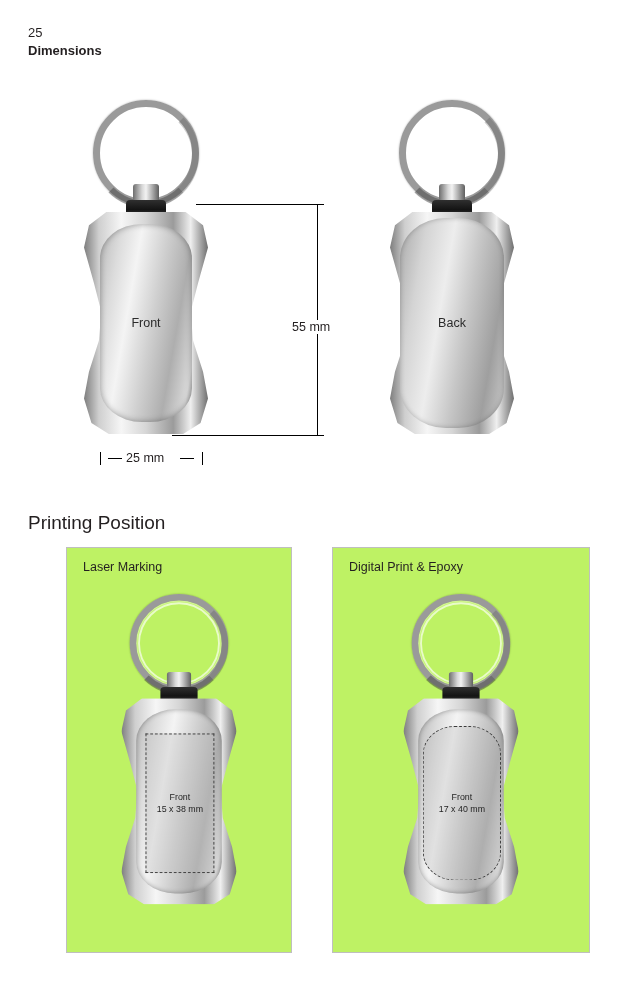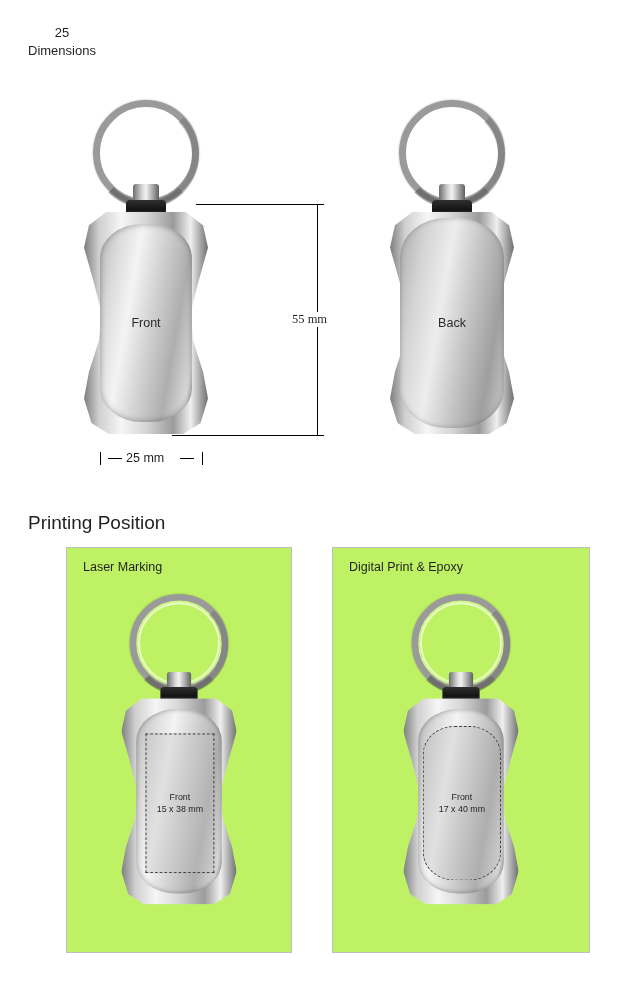--- a/index.html
+++ b/index.html
@@ -17,22 +17,22 @@
   }
 
   
   .page-header {
     position: absolute;
     left: 28px;
     top: 24px;
     line-height: 18px;
     font-size: 13px;
   }
-  .page-header .num { display: block; text-align: center; }
-  .page-header .ttl { display: block; }
+  .page-header .num { display: block; }
+  .page-header .ttl { display: block; font-weight: bold; }
 
   
   .dim-section {
     position: absolute;
     left: 0;
     top: 80px;
     width: 618px;
     height: 420px;
   }
 
@@ -259,21 +259,21 @@
       <div class="plate-outer"></div>
       <div class="plate-inner back-face">
         <div class="face-label">Back</div>
       </div>
     </div>
   </div>
 
   <div class="dim-hline" style="left:196px; top:124px; width:128px;"></div>
   <div class="dim-hline" style="left:172px; top:355px; width:152px;"></div>
   <div class="dim-vline" style="left:317px; top:124px; height:231px;"></div>
-  <div class="dim-label" style="left:288px; top:232px;font-family:Liberation Serif, serif;">55 mm</div>
+  <div class="dim-label" style="left:288px; top:240px;">55 mm</div>
 
   <div class="tick" style="left:100px; top:372px;"></div>
   <div class="tick" style="left:202px; top:372px;"></div>
   <div class="dim-hline" style="left:108px; top:378px; width:14px;"></div>
   <div class="dim-hline" style="left:180px; top:378px; width:14px;"></div>
   <div class="dim-label" style="left:122px; top:371px;">25 mm</div>
 </div>
 
 <div class="pp-title">Printing Position</div>
 

